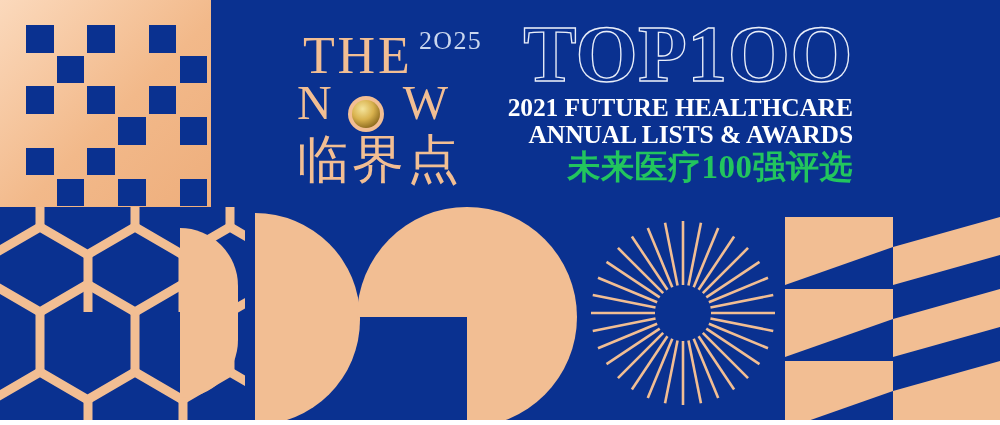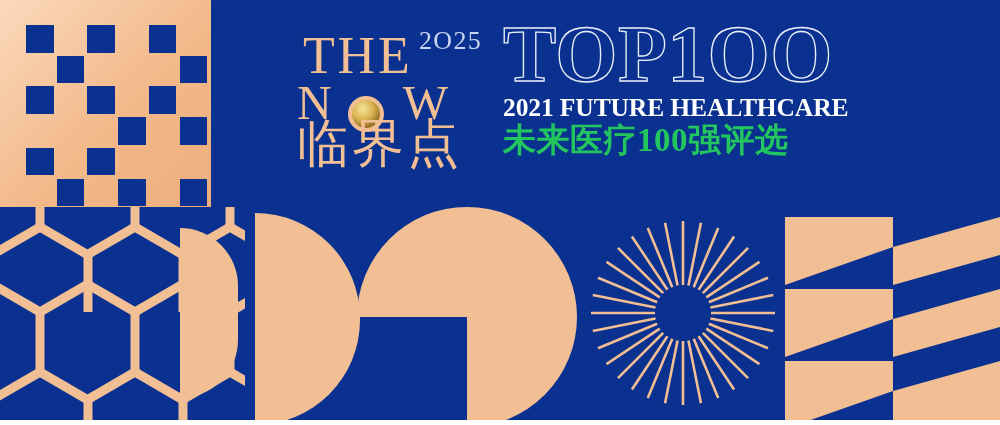--- a/index.html
+++ b/index.html
@@ -58,27 +58,27 @@
   }
   #gold-orb{
     position:absolute;left:51px;top:74px;width:36px;height:36px;border-radius:50%;
     background:#F2BE93;
   }
   #gold-orb::after{
     content:"";position:absolute;left:4px;top:4px;width:28px;height:28px;border-radius:50%;
     background:radial-gradient(circle at 38% 32%, #F4E49B 0%, #D9B24E 42%, #8C6A1E 78%, #3E2F0C 100%);
   }
   #logo-cn{
-    position:absolute;left:0px;top:96px;
+    position:absolute;left:0px;top:112px;
     font-size:52px;color:#F2BE93;letter-spacing:.06em;font-weight:400;line-height:1;
     white-space:nowrap;
   }
 
   
-  #headline{position:absolute;left:503px;top:18px;width:350px;}
+  #headline{position:absolute;left:503px;top:18px;width:350px;text-align:right;}
   #top100{
     display:block;
     font-size:80px;line-height:.92;font-weight:700;letter-spacing:.005em;
     color:transparent;
     -webkit-text-stroke:1.3px #E9EEF9;
     white-space:nowrap;
   }
   .sub-en{
     display:block;color:#FFFFFF;font-weight:700;
     font-size:25.5px;line-height:1.06;letter-spacing:-.004em;white-space:nowrap;
@@ -208,16 +208,17 @@
       <span style="display:inline-block;width:40px"></span>
       <span>W</span>
     </span>
     <span id="gold-orb"></span>
     <span id="logo-cn">临界点</span>
   </div>
 
   <div id="headline">
     <span id="top100">TOP1OO</span>
     <span id="sub-en-1" class="sub-en">2021 FUTURE HEALTHCARE</span>
+    <span id="sub-en-2" class="sub-en">ANNUAL LISTS &amp; AWARDS</span>
     <span id="sub-cn">未来医疗100强评选</span>
   </div>
 
 </div>
 
 </body></html>

